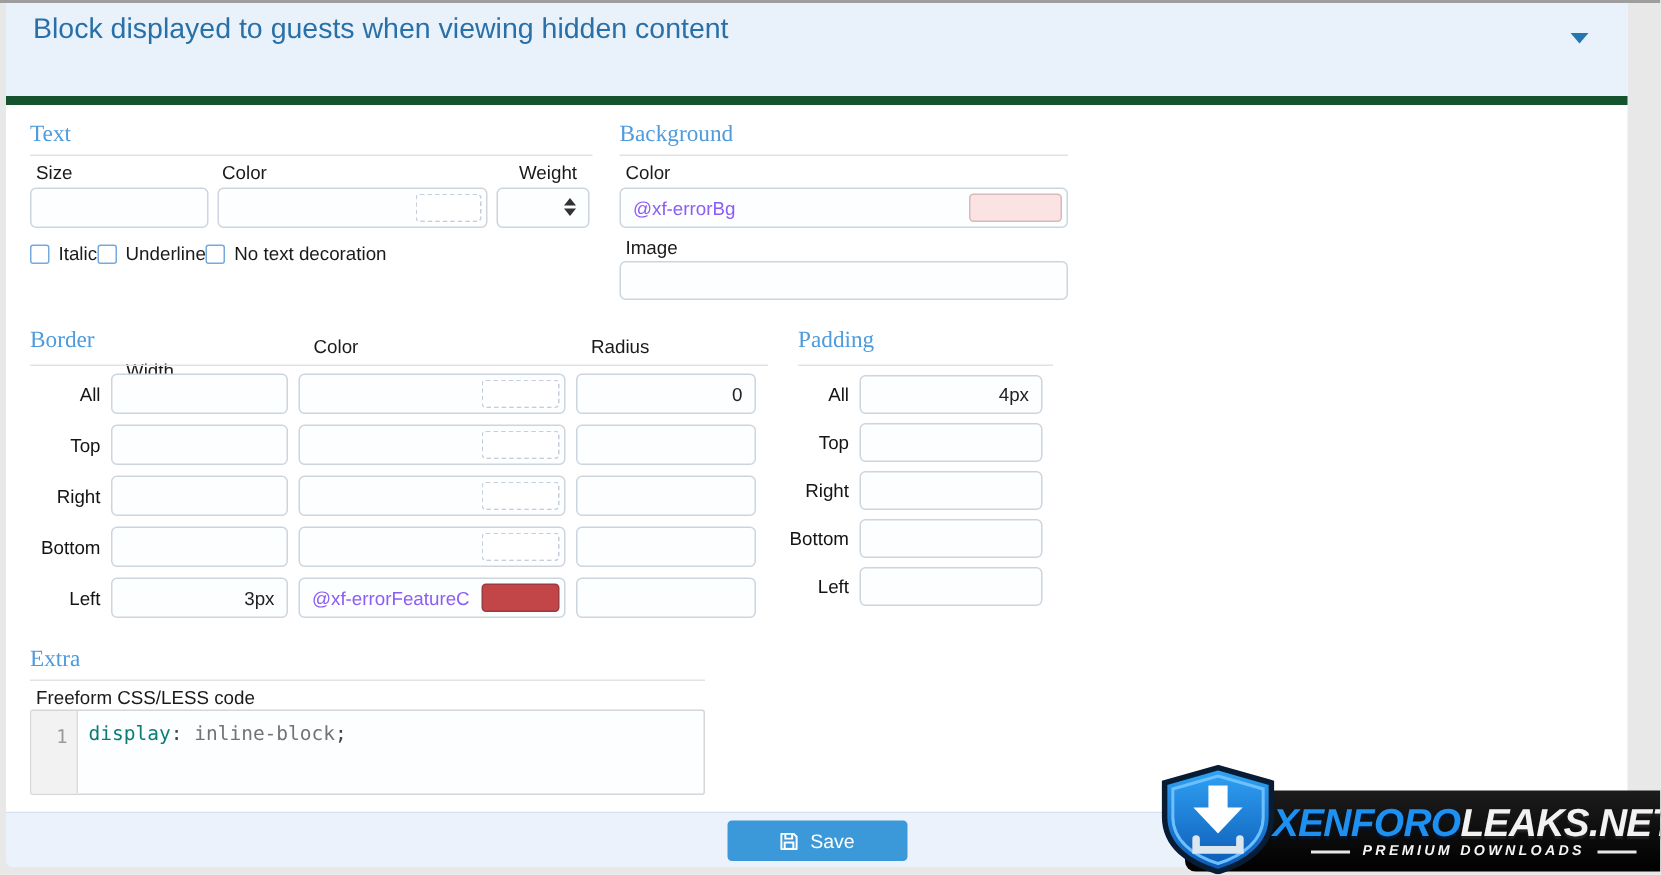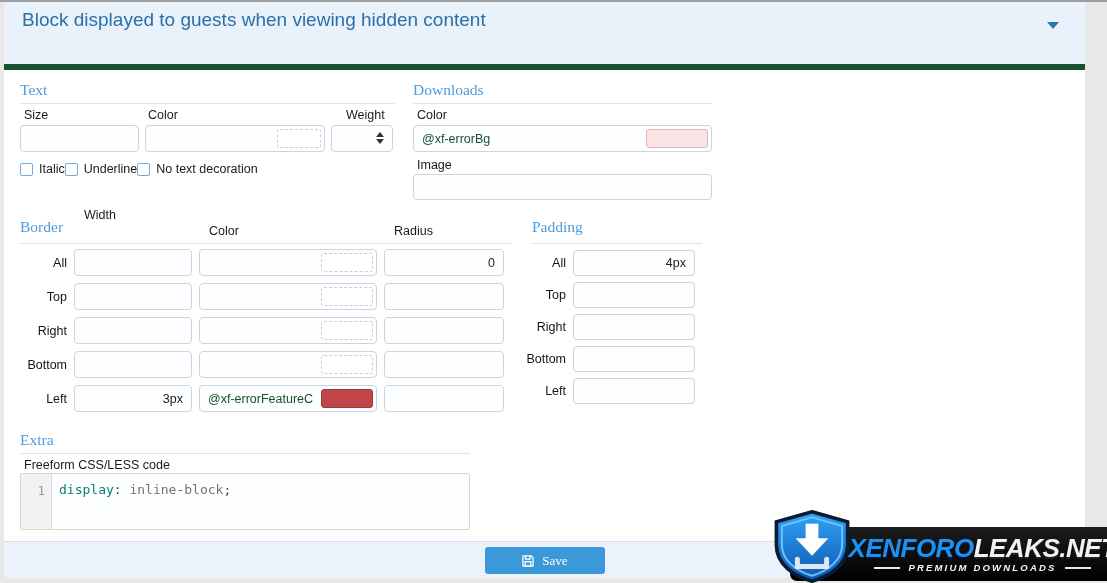--- a/index.html
+++ b/index.html
@@ -34,21 +34,21 @@
     background:#fdfeff; font-family:"Liberation Sans",sans-serif; font-size:12.5px;
     color:#222; padding:0 8px; outline:none;
   }
   .inp.num { text-align:right; }
   .cgroup {
     position:absolute; height:27px; border:1px solid #ccd5de; border-radius:4px;
     background:#fdfeff; display:flex; align-items:center;
   }
   .cgroup input {
     flex:1 1 auto; min-width:0; height:100%; border:none; background:transparent;
-    font-family:"Liberation Sans",sans-serif; font-size:12.5px; color:#14532d; padding:0 8px; outline:none;
+    font-family:"Liberation Sans",sans-serif; font-size:12.5px; color:#8b5cf6; padding:0 8px; outline:none;
   }
   .swatch { flex:0 0 auto; height:19px; border-radius:3px; margin-right:3px; cursor:pointer; }
   .swatch.dashed { border:1px dashed #c6cfd9; background:#fff; }
   .swatch.solid-red { border:1px solid #9c3a3e; }
   .swatch.solid-pink { border:1px solid #d9b9b9; }
   
   .select {
     position:absolute; height:27px; border:1px solid #ccd5de; border-radius:4px;
     background:#fdfeff; cursor:pointer;
   }
@@ -84,21 +84,21 @@
   .tok-sep, .tok-term { color:#444; }
   .tok-val { color:#737373; }
   
   .ftr {
     position:absolute; left:0; top:539px; width:100%; height:37px;
     background:#ebf2fb; border-top:1px solid #d6e1ee; border-radius:0 0 5px 5px;
   }
   .savebtn {
     position:absolute; left:50%; transform:translateX(-50%); top:5px;
     width:120px; height:27px; background:#3b99d9; border:none; border-radius:3px;
-    color:#fff; font-family:Liberation Serif, serif; font-size:13px; cursor:pointer;
+    color:#fff; font-family:Liberation Sans, sans-serif; font-size:13px; cursor:pointer;
     display:flex; align-items:center; justify-content:center; gap:7px;
   }
   
   .wm { position:absolute; left:770px; top:510px; width:337px; height:73px; }
   .wm-banner {
     position:absolute; left:20px; top:17px; width:317px; height:54px;
     background:linear-gradient(#1c1c1c,#000); border-radius:7px 0 0 7px;
     padding-left:68px; display:flex; flex-direction:column; align-items:center; justify-content:center;
   }
   .wm-brand {
@@ -152,32 +152,32 @@
       <span class="cbitem">
         <span class="cb"></span>
         <span>Underline</span>
       </span>
       <span class="cbitem">
         <span class="cb"></span>
         <span>No text decoration</span>
       </span>
     </div>
 
-    <div class="sec-h" style="left:409px;top:79px;">Downloads</div>
+    <div class="sec-h" style="left:409px;top:79px;">Background</div>
     <div class="sec-hr" style="left:409px;top:101px;width:299px;"></div>
     <div class="lbl" style="left:413px;top:106px;">Color</div>
     <div class="cgroup" style="left:409px;top:123px;width:299px;">
       <input value="@xf-errorBg" style="">
       <span class="swatch solid-pink" style="width: 62px; background-color: rgb(251, 227, 227);"></span>
     </div>
     <div class="lbl" style="left:413px;top:156px;">Image</div>
     <input class="inp" style="left: 409px; top: 172px; width: 299px; height: 26px;" value="">
 
     <div class="sec-h" style="left:16px;top:216px;">Border</div>
-    <div class="lbl" style="left:80px;top:206px;">Width</div>
+    <div class="lbl" style="left:80px;top:238px;">Width</div>
     <div class="lbl" style="left:205px;top:222px;">Color</div>
     <div class="lbl" style="left:390px;top:222px;">Radius</div>
     <div class="sec-hr" style="left:16px;top:241px;width:492px;"></div>
 
     <div class="b-row" style="top:247px;">
       <div class="b-label">All</div>
       <input class="inp b-width" value="" style="">
       <div class="cgroup b-cg">
         <input value="" style="">
         <span class="swatch dashed" style="width:52px;"></span>

